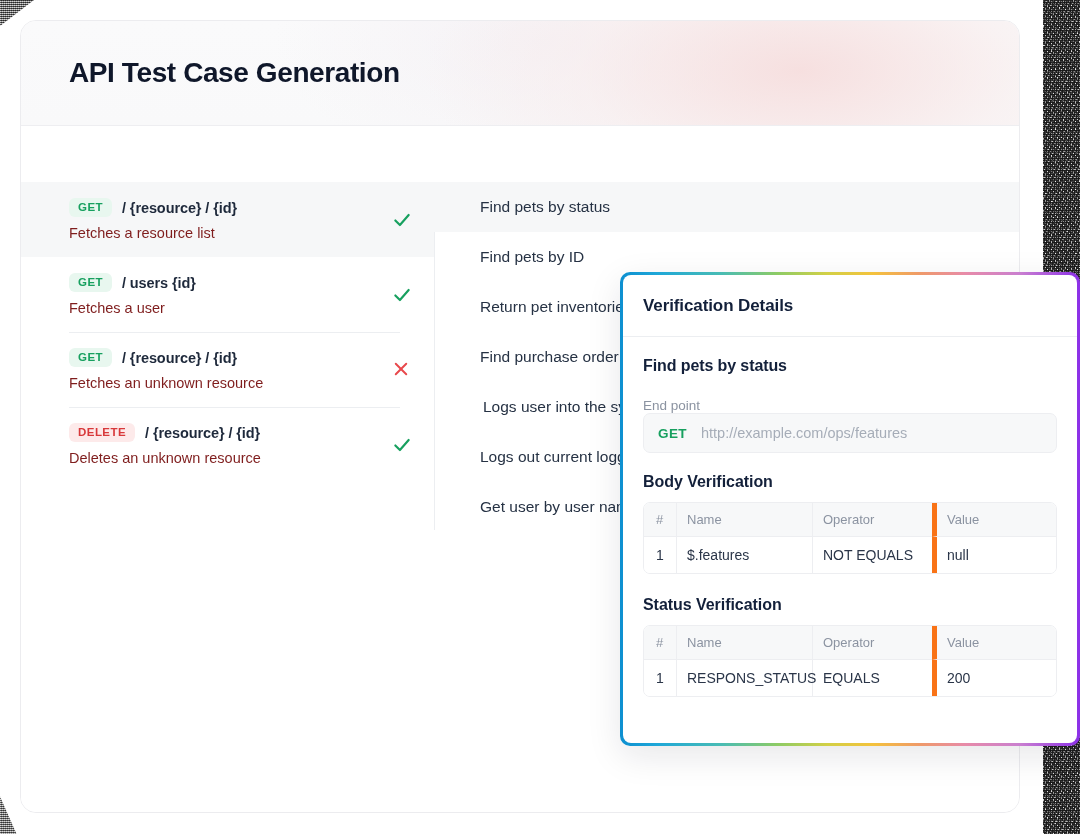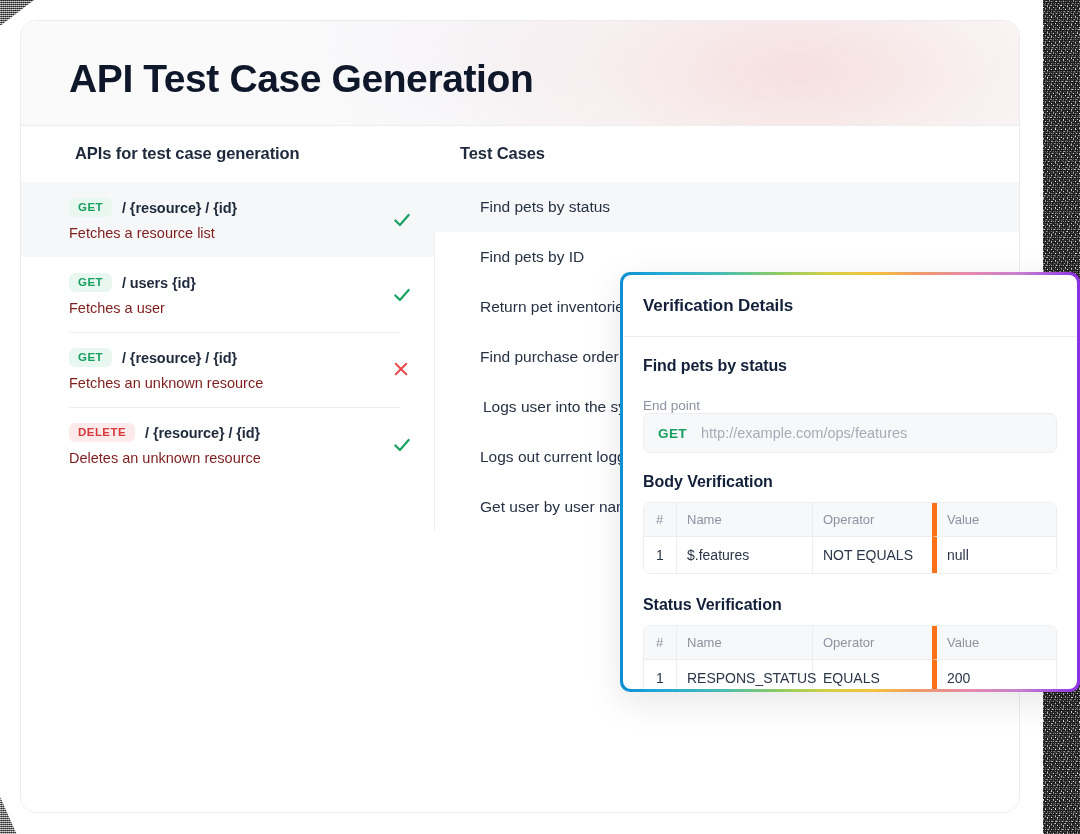--- a/index.html
+++ b/index.html
@@ -78,21 +78,21 @@
     background:
       radial-gradient(520px 230px at 78% 48%, rgba(246,222,222,.95) 0%, rgba(248,235,235,.5) 42%, rgba(250,250,251,0) 72%),
       radial-gradient(380px 190px at 52% 20%, rgba(244,240,244,.8) 0%, rgba(250,250,251,0) 70%),
       linear-gradient(180deg, #fafafb 0%, #f9f9fa 100%);
     border-bottom: 1px solid #eeeef1;
   }
   .page-title {
     position: absolute;
     left: 48px;
     top: 36px;
-    font-size: 39px;
+    font-size: 28px;
     font-weight: 700;
     letter-spacing: -0.4px;
     color: #0f172a;
   }
 
   
   .card-body {
     position: relative;
     height: 687px;
     background: #ffffff;
@@ -198,21 +198,21 @@
   }
   .tc-row.selected { background: #f6f7f8; }
   .tc-row.indent { padding-left: 49px; }
 
   
   .modal-wrap {
     position: absolute;
     left: 620px;
     top: 272px;
     width: 460px;
-    height: 420px;
+    height: 474px;
     border-radius: 10px;
     padding: 3px;
     background: linear-gradient(90deg,
       #0d8fd0 0%,
       #1ea7d8 7%,
       #4ebfb0 22%,
       #86c96e 33%,
       #c9d14f 44%,
       #f2c63f 54%,
       #ef9d63 64%,
@@ -335,24 +335,20 @@
   <div class="noise-bl"></div>
 
   <div class="card">
 
     <div class="card-header">
       <div class="page-title">API Test Case Generation</div>
     </div>
 
     <div class="card-body">
 
-      <div class="col-heads">
-        <div class="col-head left">APIs for test case generation</div>
-        <div class="col-head right">Test Cases</div>
-      </div>
 
       <div class="v-divider"></div>
 
       <div class="api-list" id="api-list">
           <div class="api-row selected">
             <div class="api-line1">
               <span class="method get">GET</span>
               <span class="api-path">/ {resource} / {id}</span>
             </div>
             <div class="api-desc">Fetches a resource list</div>

